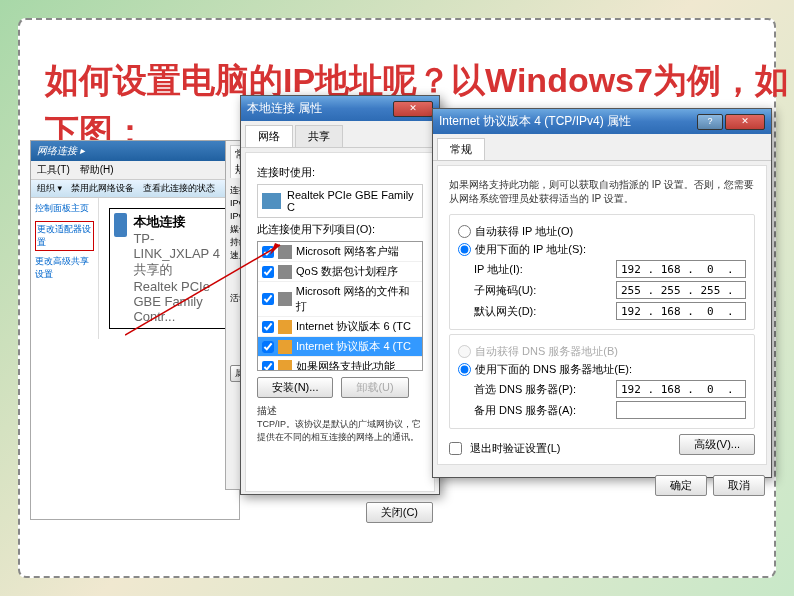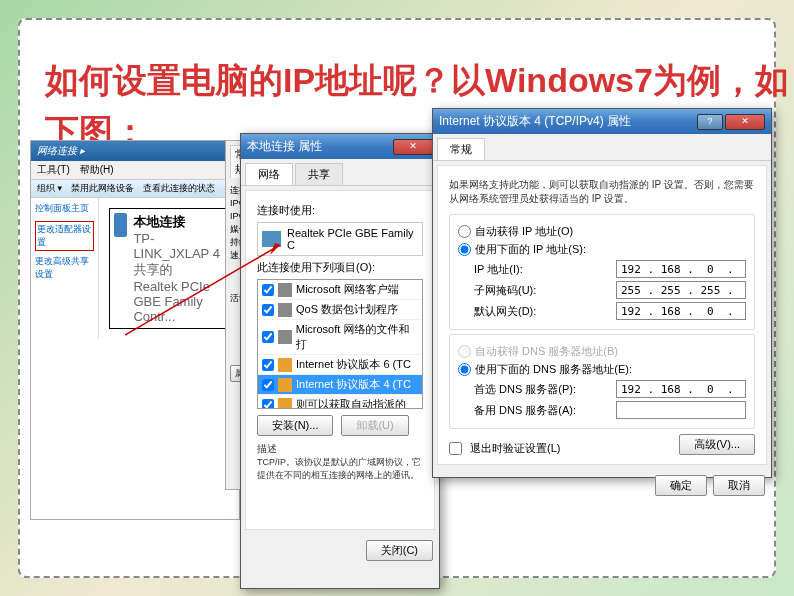--- a/index.html
+++ b/index.html
@@ -28,21 +28,21 @@
 .list-item { display: flex; align-items: center; padding: 2px 4px; gap: 4px; font-size: 11px; border-bottom: 1px solid #f0f0f0; }
 .list-item.sel { background: #3399ff; color: #fff; }
 .list-item input[type=checkbox] { width: 12px; height: 12px; }
 .list-item .ico { width: 14px; height: 14px; display: inline-block; }
 .ico.net { background: #888; }
 .ico.proto { background: #e8a030; }
 .btn-row { display: flex; gap: 8px; margin-top: 6px; }
 .button { padding: 2px 14px; background: linear-gradient(180deg, #fff, #e0e0e0); border: 1px solid #888; border-radius: 2px; font-size: 11px; cursor: pointer; }
 .button:disabled { color: #aaa; }
 .desc { margin-top: 6px; font-size: 10px; color: #333; }
-.win-prop { top: 95px; left: 240px; width: 200px; height: 456px; margin-top: 38px; }
+.win-prop { top: 95px; left: 240px; width: 200px; height: 400px; }
 .win-ipv4 { top: 108px; left: 432px; width: 340px; height: 370px; }
 .section-label { font-size: 11px; margin: 4px 0; }
 .radio-row { display: flex; align-items: center; gap: 4px; margin: 3px 0; font-size: 11px; }
 .ip-row { display: flex; align-items: center; justify-content: space-between; margin: 3px 0 3px 16px; font-size: 11px; }
 .ip-input { width: 130px; height: 18px; border: 1px solid #888; background: #fff; font-family: monospace; font-size: 11px; text-align: center; padding: 0 4px; }
 .group { border: 1px solid #ddd; padding: 6px 8px; margin: 4px 0; border-radius: 2px; }
 .adapter { display: flex; align-items: center; gap: 6px; border: 1px solid #ccc; padding: 4px; margin: 4px 0; }
 .adapter .ico { width: 20px; height: 16px; background: #5090c0; }
 .bottom-btns { display: flex; justify-content: flex-end; gap: 6px; padding: 6px; }
 .hint { font-size: 10px; color: #333; padding: 4px 0; }
@@ -134,21 +134,21 @@
           <span>Internet 协议版本 6 (TC</span>
         </div>
         <div class="list-item sel">
           <input type="checkbox" checked="" style="">
           <span class="ico proto"></span>
           <span>Internet 协议版本 4 (TC</span>
         </div>
         <div class="list-item">
           <input type="checkbox" checked="" style="">
           <span class="ico proto"></span>
-          <span>则可以获取自动指派的</span>
+          <span>如果网络支持此功能</span>
         </div>
       </div>
     <div class="btn-row">
       <button class="button">安装(N)...</button>
       <button class="button" disabled="">卸载(U)</button>
     </div>
     <div class="desc">
       <div>描述</div>
       <div style="font-size:9px">TCP/IP。该协议是默认的广域网协议，它提供在不同的相互连接的网络上的通讯。</div>
     </div>

